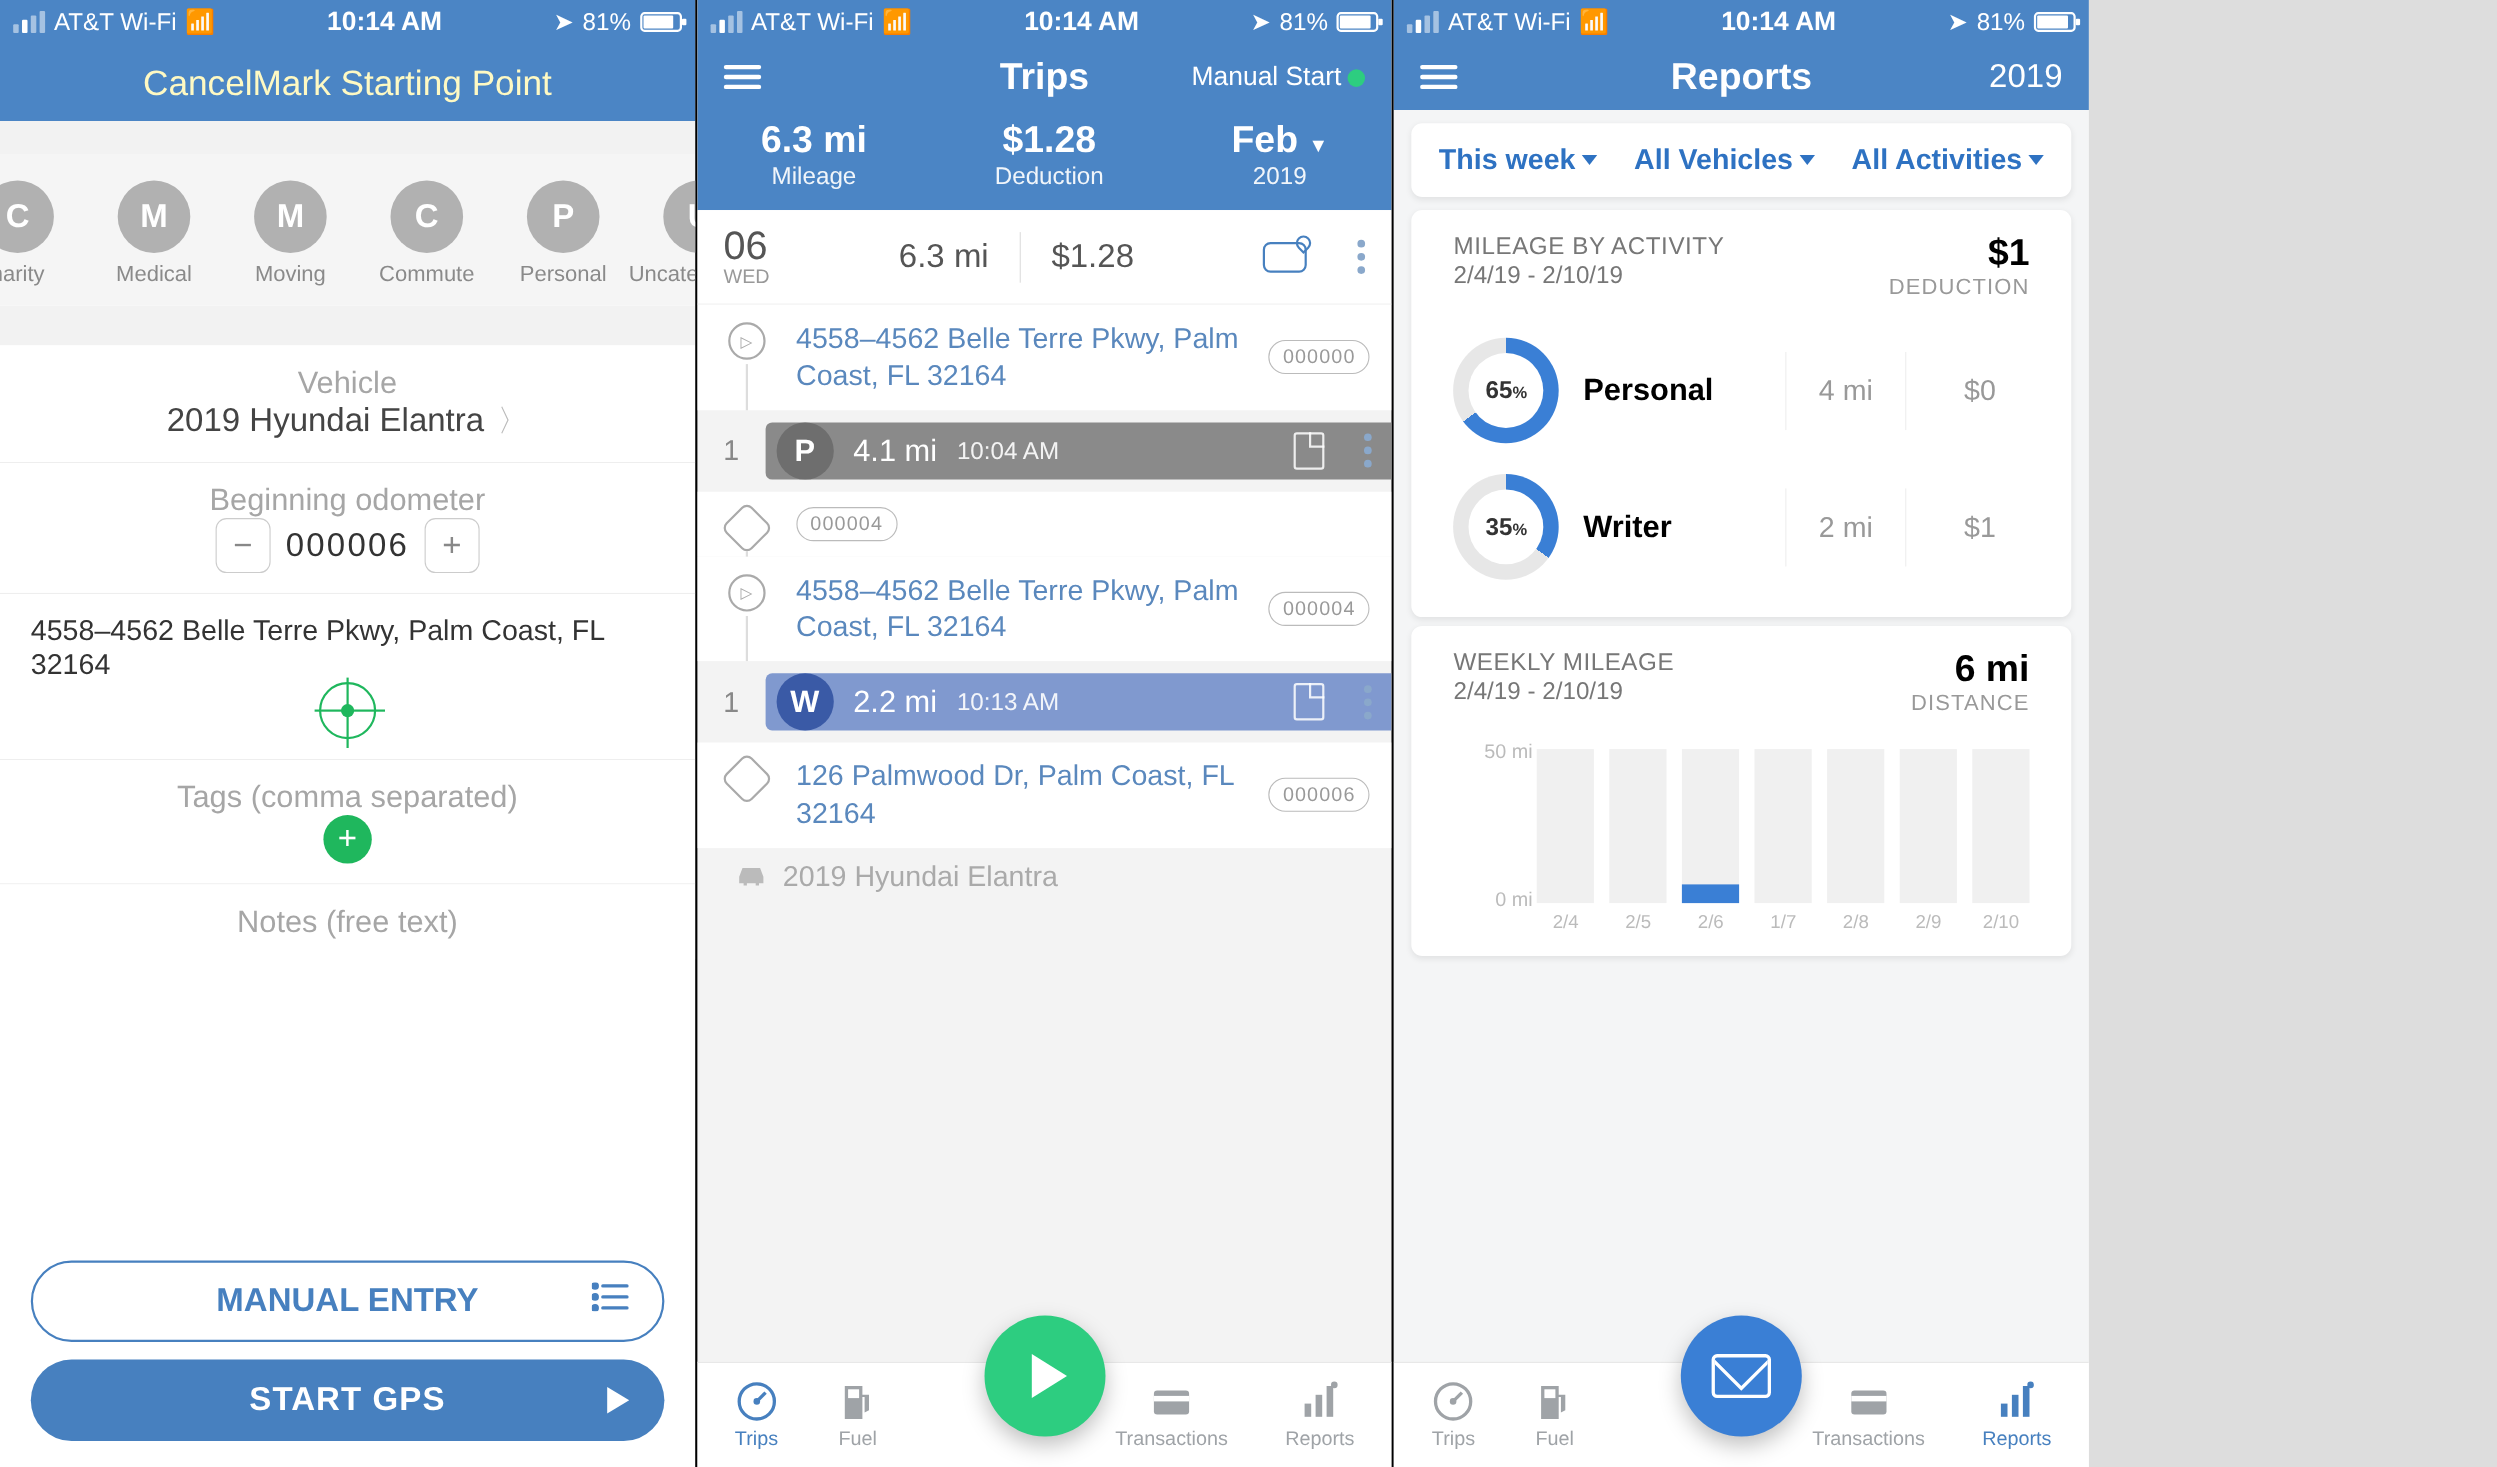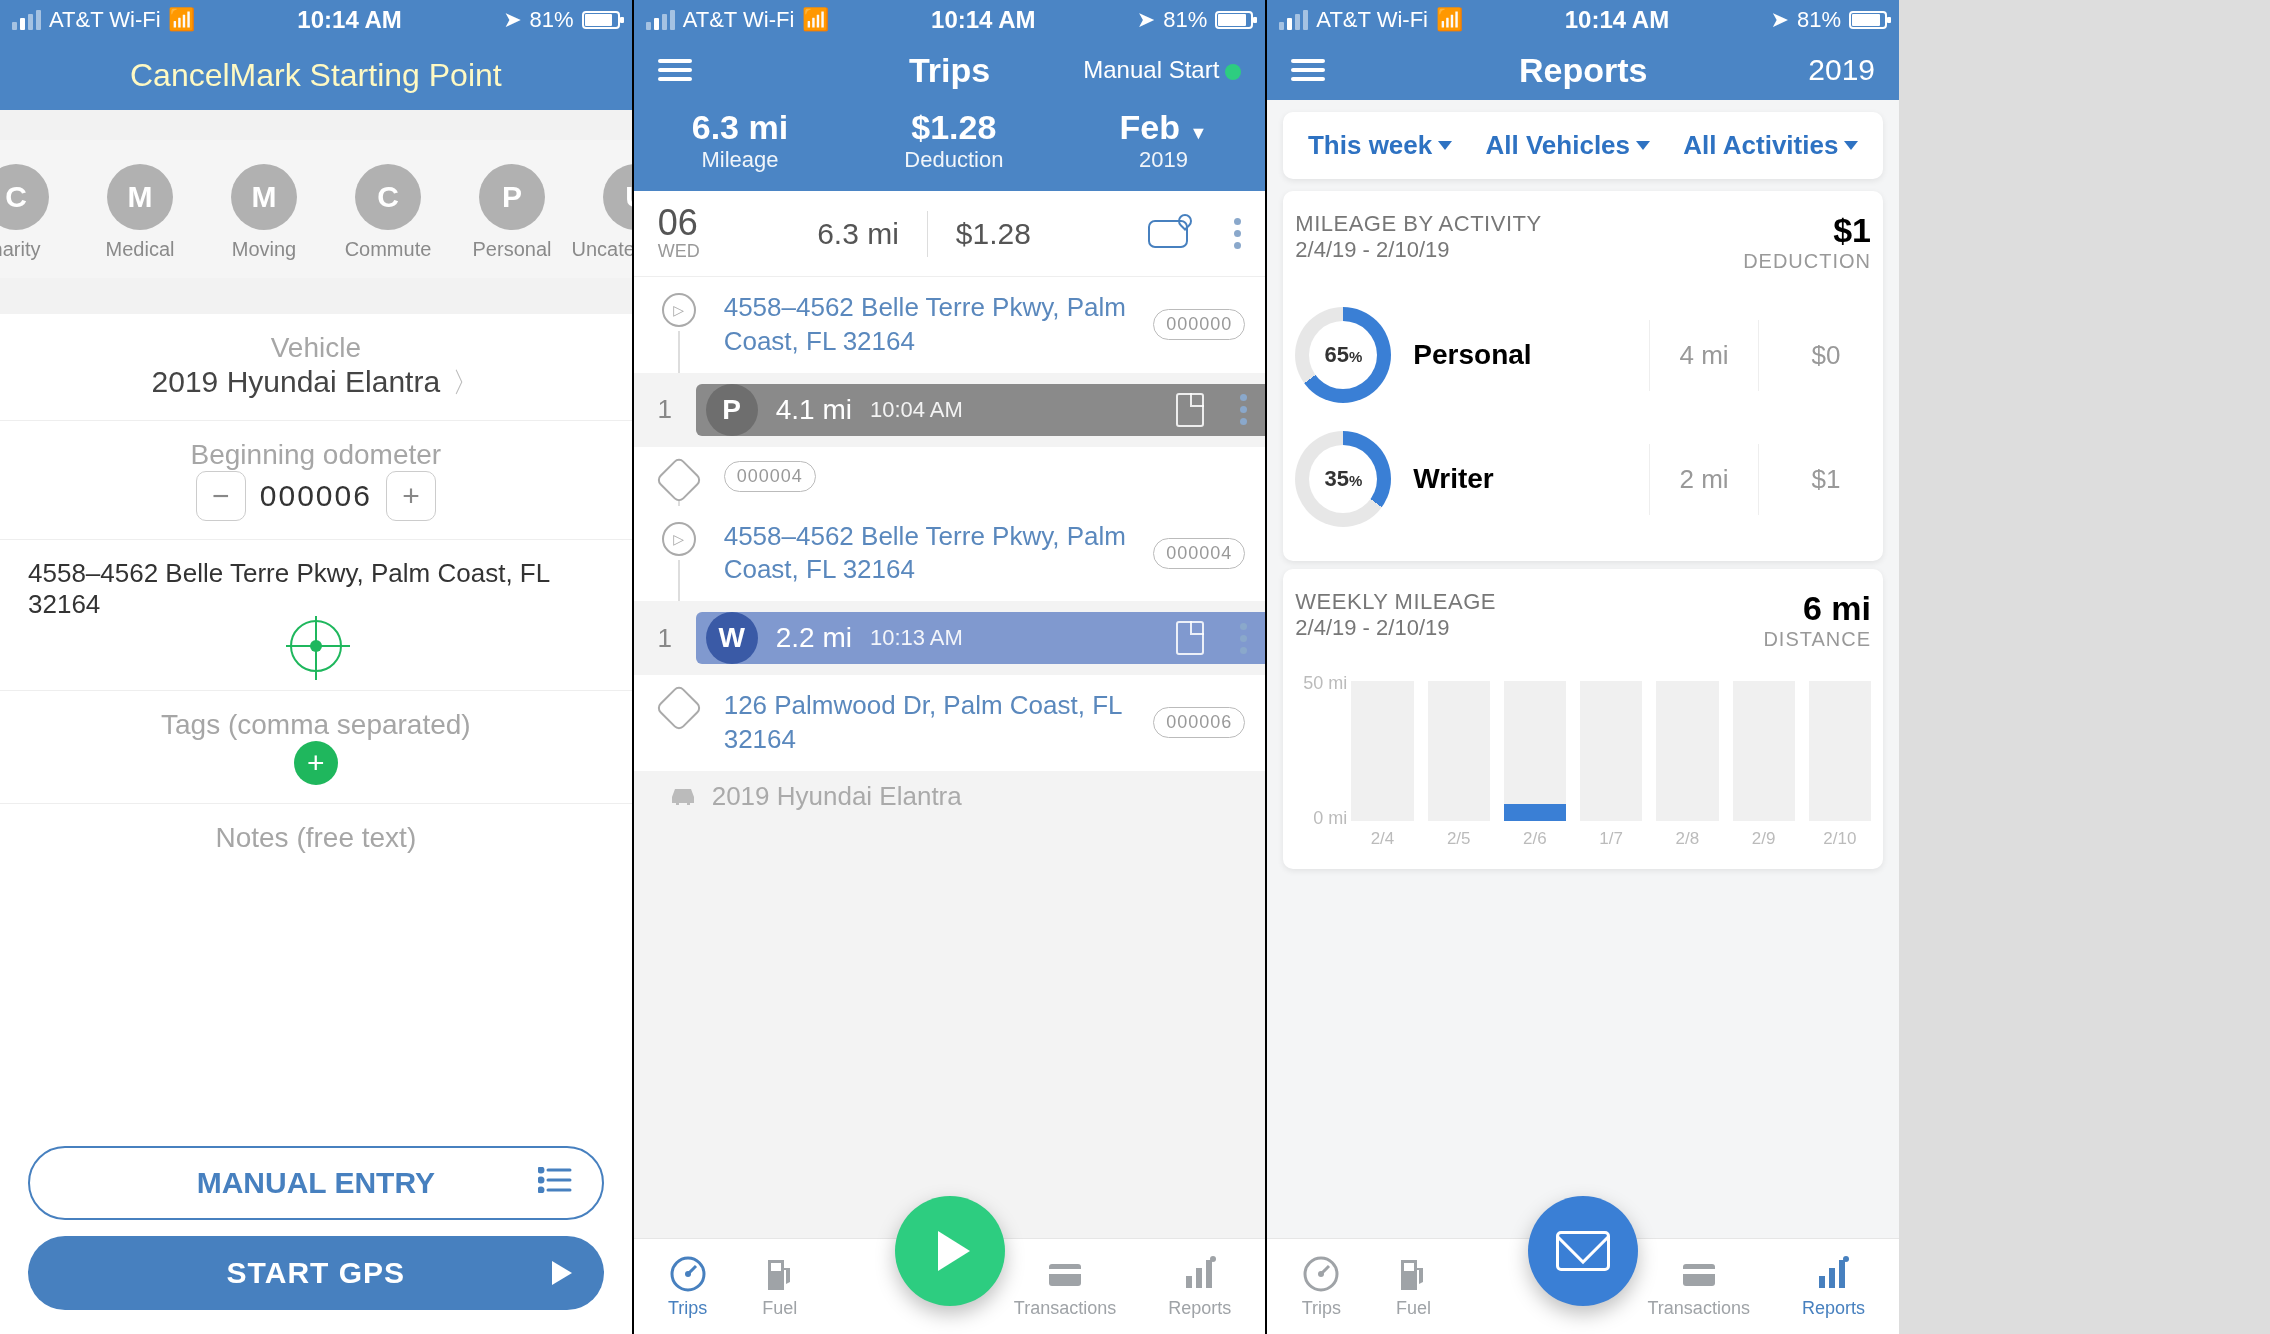--- a/index.html
+++ b/index.html
@@ -93,35 +93,35 @@
   .tabbar .tab svg{width:40px;height:40px;}
   .fab{position:absolute;left:50%;bottom:28px;transform:translateX(-50%);width:110px;height:110px;border-radius:50%;background:#2dcd80;display:flex;align-items:center;justify-content:center;box-shadow:0 8px 20px rgba(0,0,0,.25);}
   .fab .play{border-left:32px solid #fff;border-top:20px solid transparent;border-bottom:20px solid transparent;margin-left:8px;}
   .fab.mail{background:#3a7fd5;}
   .mail-ic{width:54px;height:40px;border:3px solid #fff;border-radius:5px;position:relative;overflow:hidden;}
   .mail-ic::after{content:"";position:absolute;top:0;left:50%;width:44px;height:44px;border:3px solid #fff;transform:translateX(-50%) rotate(45deg);top:-30px;}
   
   .filters{background:#fff;margin:12px 16px;border-radius:10px;box-shadow:0 2px 6px rgba(0,0,0,.08);display:flex;justify-content:space-around;padding:18px 8px;}
   .filters .f{color:#2e72c2;font-size:26px;font-weight:600;display:flex;align-items:center;gap:6px;}
   .caret{width:0;height:0;border-left:7px solid transparent;border-right:7px solid transparent;border-top:9px solid currentColor;}
-  .card{background:#fff;margin:8px 16px;border-radius:10px;box-shadow:0 2px 6px rgba(0,0,0,.08);padding:20px 12px;}
+  .card{background:#fff;margin:8px 16px;border-radius:10px;box-shadow:0 2px 6px rgba(0,0,0,.08);padding:20px 38px;}
   .card .chead{display:flex;justify-content:space-between;align-items:flex-start;margin-bottom:20px;}
   .card .chead .t1{font-size:22px;color:#777;letter-spacing:.5px;}
   .card .chead .t2{font-size:22px;color:#777;}
   .card .chead .r1{font-size:34px;font-weight:700;text-align:right;}
   .card .chead .r2{font-size:20px;color:#999;text-align:right;letter-spacing:1px;}
   .actrow{display:flex;align-items:center;gap:22px;padding:14px 0;}
   .ring{width:96px;height:96px;border-radius:50%;background:conic-gradient(#3a7fd5 calc(var(--p)*1%),#e7e7e7 0);display:flex;align-items:center;justify-content:center;position:relative;}
   .ring::after{content:"";position:absolute;inset:14px;background:#fff;border-radius:50%;}
   .ring span{position:relative;z-index:1;font-size:22px;font-weight:700;color:#333;}
   .ring span i{font-size:15px;font-style:normal;}
   .actrow .name{flex:1;font-size:28px;font-weight:700;}
   .actrow .mi{width:110px;color:#999;font-size:26px;text-align:center;border-left:1px solid #eee;border-right:1px solid #eee;padding:20px 0;}
   .actrow .dd{width:90px;color:#999;font-size:26px;text-align:center;}
-  .wchart{position:relative;padding:10px 0 0 56px;}
+  .wchart{position:relative;padding:10px 0 0 56px;margin-left:20px;}
   .wchart .grid{position:relative;height:140px;display:flex;align-items:flex-end;gap:14px;}
   .wchart .ylab{position:absolute;left:-56px;font-size:18px;color:#bbb;width:52px;text-align:right;}
   .wchart .bar{flex:1;background:#f0f0f0;height:100%;position:relative;}
   .wchart .bar .fill{position:absolute;bottom:0;left:0;right:0;background:#3a7fd5;}
   .wchart .xl{display:flex;gap:14px;margin-top:8px;}
   .wchart .xl span{flex:1;text-align:center;font-size:17px;color:#bbb;}
   .phone3-body{background:#f4f5f6;flex:1;overflow:hidden;}
   .dot-green{width:16px;height:16px;border-radius:50%;background:#2dcd80;display:inline-block;margin-left:6px;vertical-align:middle;}
 </style>
 </head>

